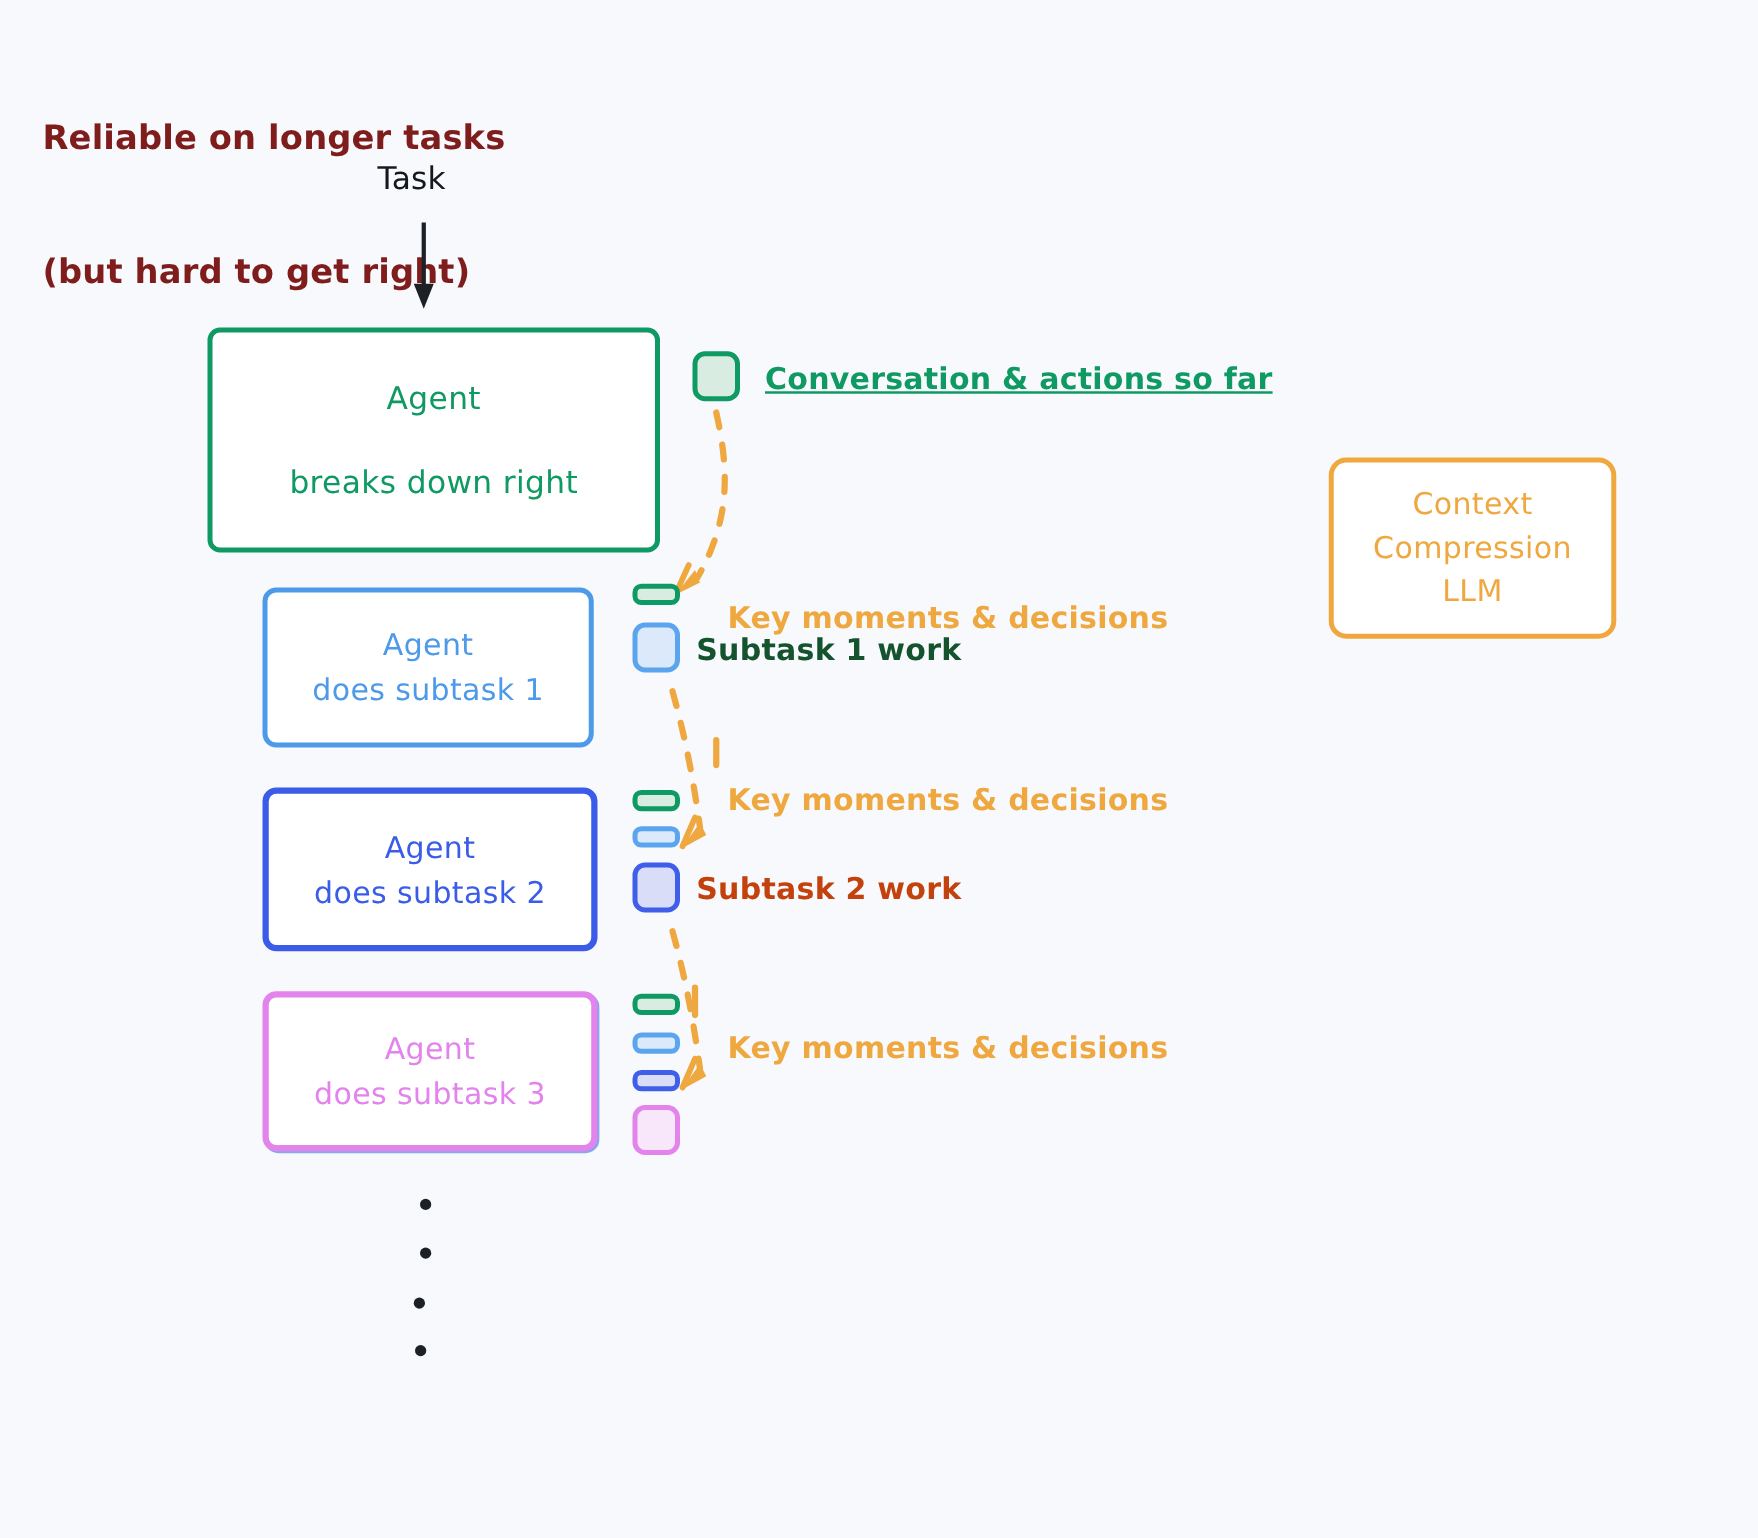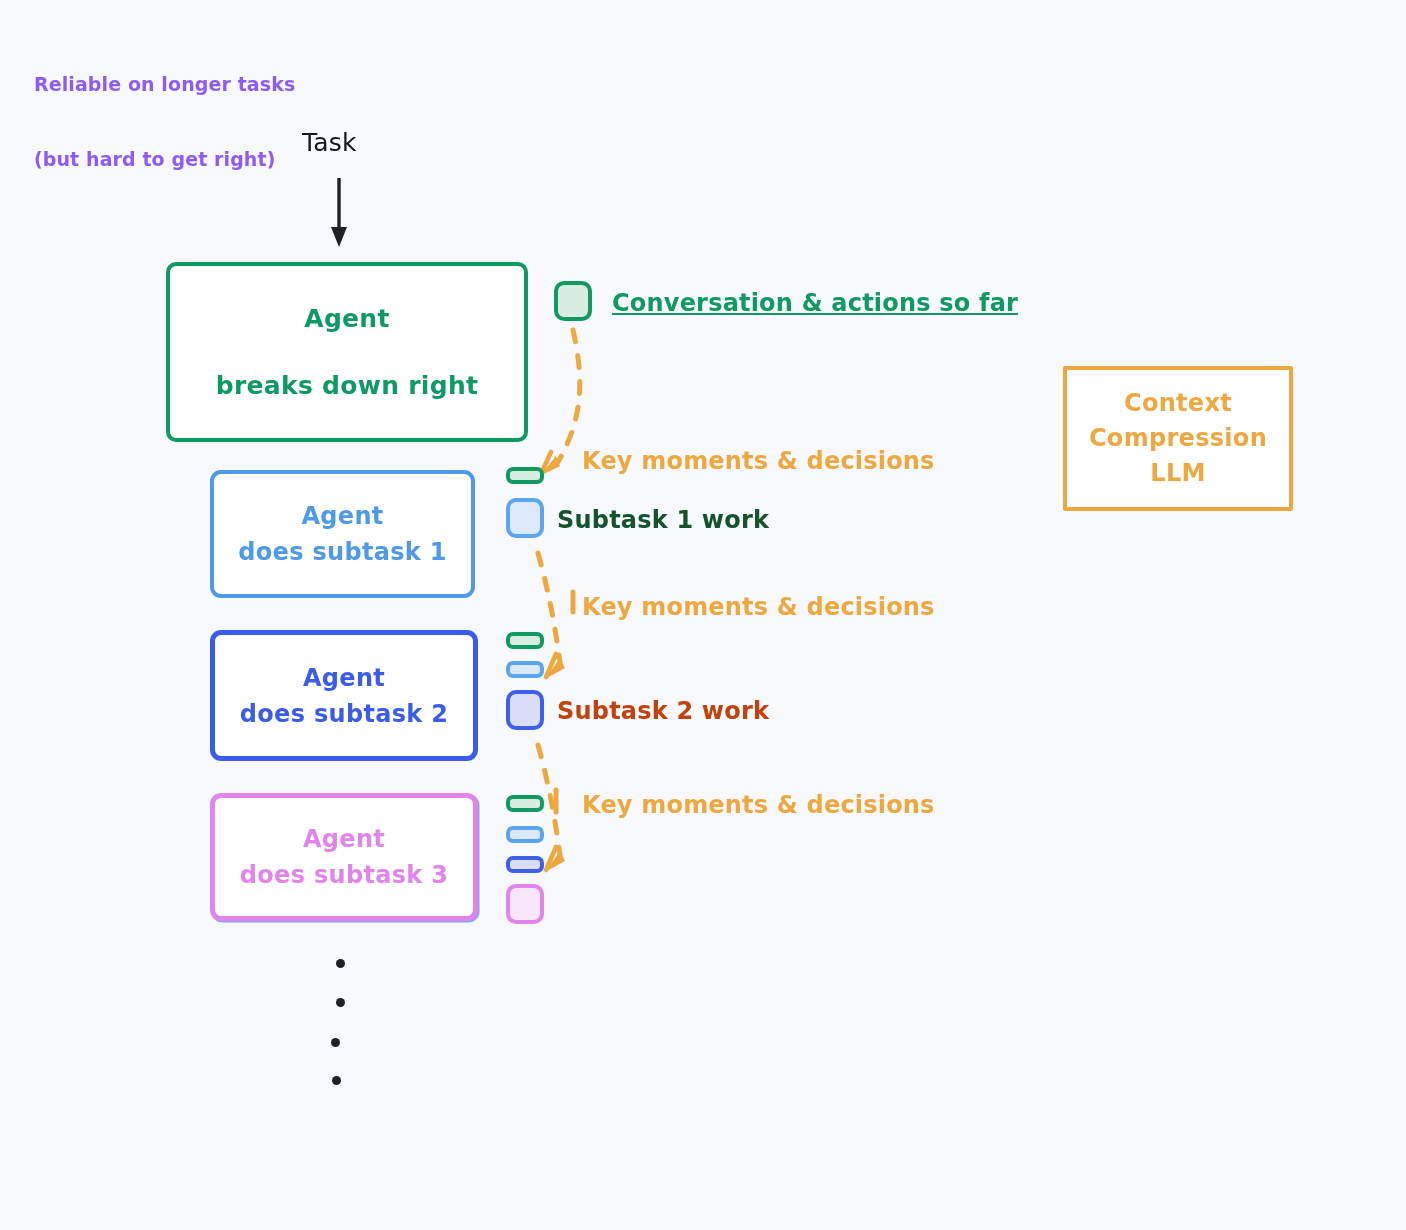--- a/index.html
+++ b/index.html
@@ -19,24 +19,24 @@
     position: absolute;
     inset: 0;
     background: #f7f9fc;
   }
   .abs { position: absolute; }
 
   
   .heading {
     left: 34px;
     top: 22px;
-    font-size: 19px;
+    font-size: 27px;
     font-weight: 700;
     line-height: 1.32;
-    color: #8b5cf6;
+    color: #7f1d1d;
     letter-spacing: 0.1px;
     white-space: pre;
   }
 
   
   .task-label {
     left: 302px;
     top: 128px;
     font-size: 25px;
     font-weight: 400;
@@ -48,21 +48,21 @@
   .agent-box {
     box-sizing: border-box;
     background: #ffffff;
     display: flex;
     flex-direction: column;
     align-items: center;
     justify-content: center;
     text-align: center;
   }
   .agent-box .line {
-    font-weight: 700;
+    font-weight: 400;
     letter-spacing: 0.3px;
     white-space: nowrap;
     text-align: center;
   }
 
   #box-root {
     left: 166px; top: 262px;
     width: 362px; height: 180px;
     border: 4.5px solid #109a63;
     border-radius: 10px;
@@ -96,21 +96,21 @@
     border-radius: 11px;
     color: #e284ec;
     box-shadow: 1.5px 1.5px 0 0 #8aa4f0;
   }
   #box-sub3 .line { font-size: 24px; line-height: 1.5; }
 
   #box-llm {
     left: 1063px; top: 366px;
     width: 230px; height: 145px;
     border: 4.5px solid #efa83f;
-    border-radius: 2px;
+    border-radius: 14px;
     color: #efa83f;
   }
   #box-llm .line { font-size: 24px; line-height: 1.45; }
 
   
   .chip {
     box-sizing: border-box;
     border-radius: 9px;
   }
   .chip.big  { width: 38px; height: 40px; border-radius: 10px; }
@@ -125,21 +125,21 @@
   
   .side-label {
     font-size: 24px;
     font-weight: 700;
     letter-spacing: 0.2px;
     white-space: nowrap;
   }
   .lbl-green  { color: #109a63; }
   .lbl-blue1  { color: #14532d; }
   .lbl-blue2  { color: #c2410c; }
-  .lbl-orange { color: #efa83f; }
+  .lbl-orange { color: #efa83f; margin-top: 33px; }
 
   
   .dot {
     width: 9px; height: 9px;
     border-radius: 50%;
     background: #1d2025;
   }
 
   svg.overlay {
     position: absolute;

